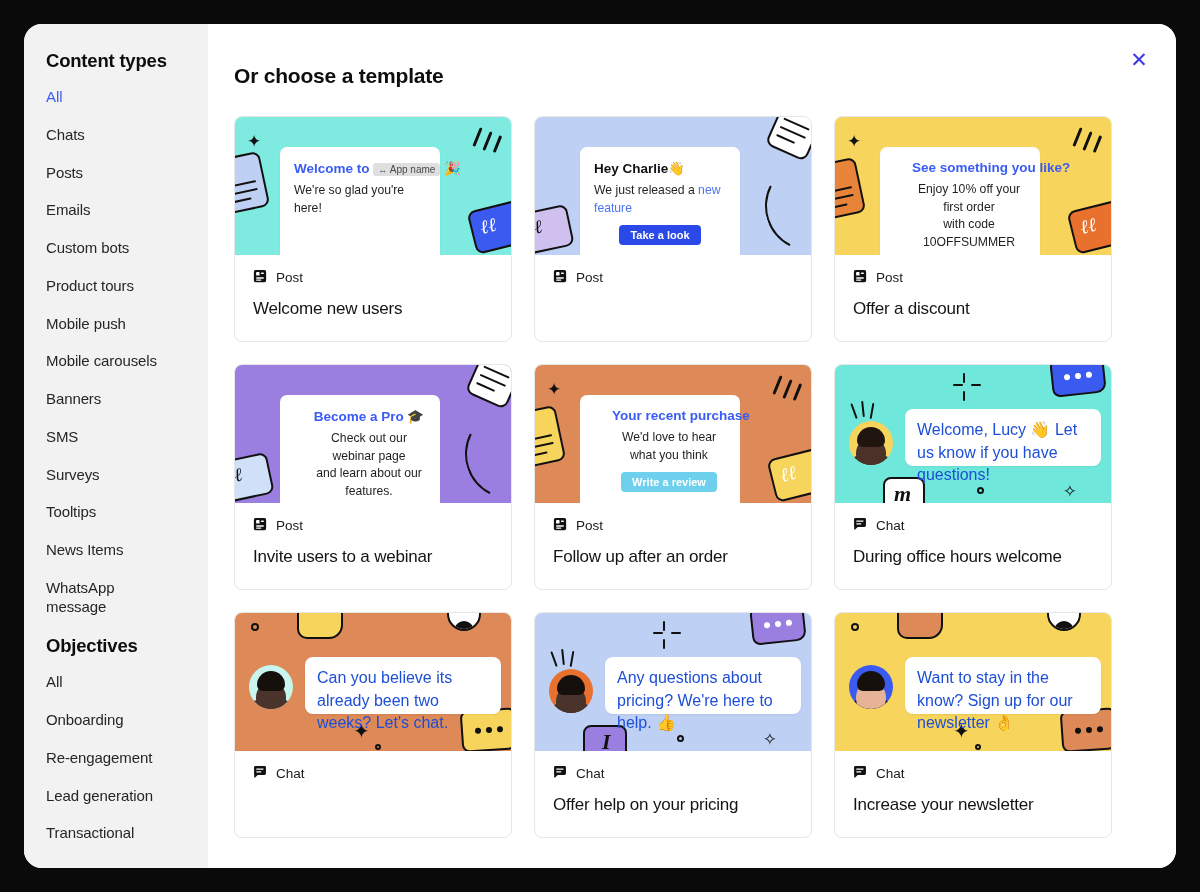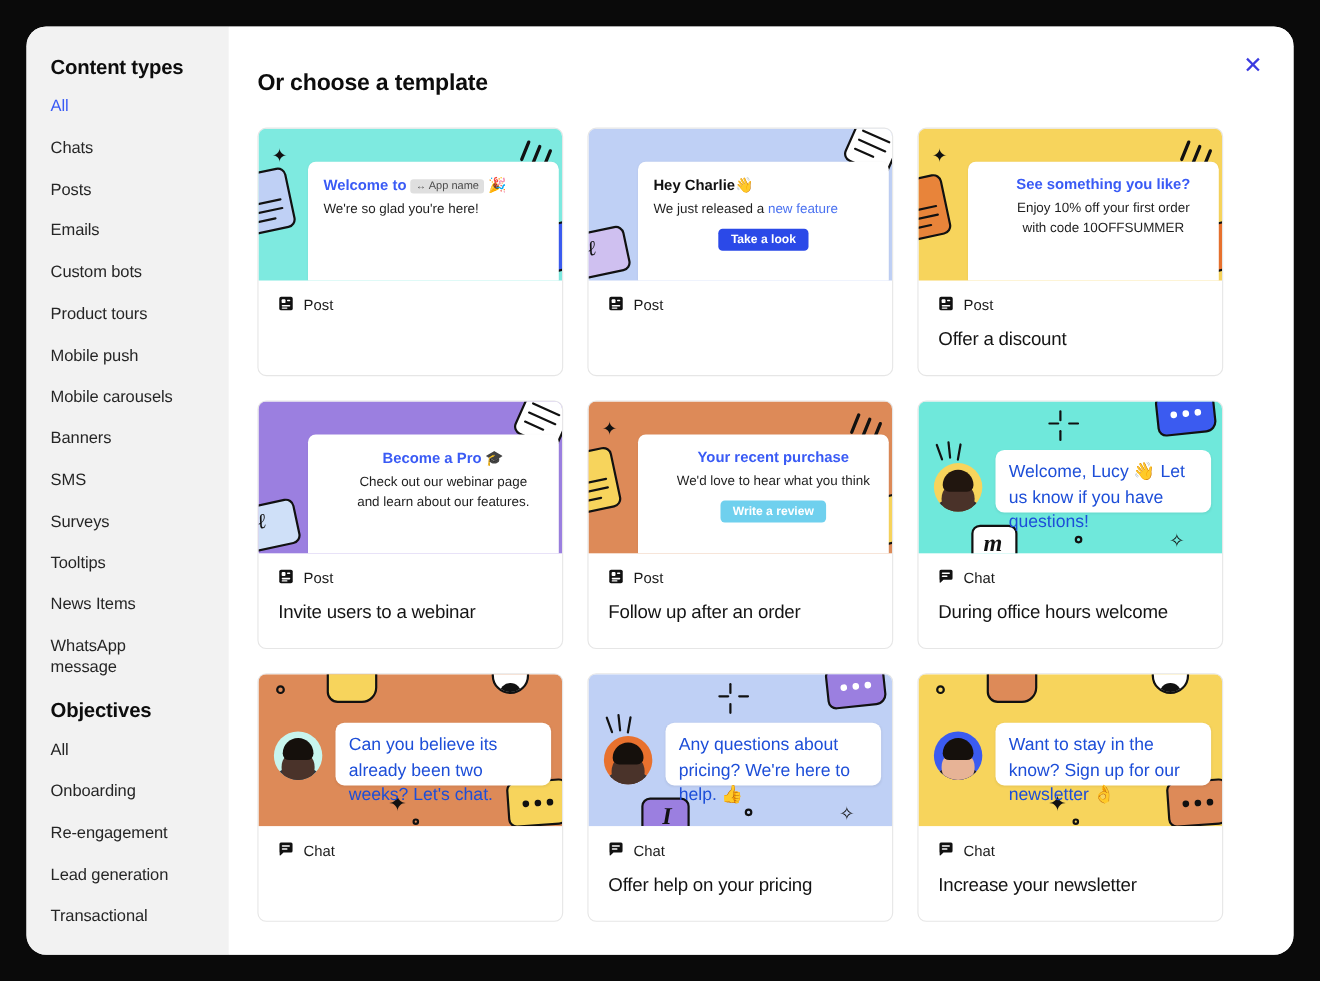--- a/index.html
+++ b/index.html
@@ -89,21 +89,21 @@
     font-size: 17px; color: #141414; line-height: 1.35;
     letter-spacing: -0.2px;
   }
 
   
   .bubble {
     position: absolute; background: #fff; border-radius: 7px;
     box-shadow: 0 1px 2px rgba(0,0,0,.06);
   }
   .post-bubble {
-    left: 45px; top: 30px; width: 228px; height: 120px;
+    left: 45px; top: 30px; width: 160px; height: 120px;
     padding: 13px 14px 0 14px; text-align: left;
   }
   .post-bubble.center { text-align: center; padding-left: 32px; }
   .b-head {
     font-size: 13.5px; font-weight: 700; color: #3a5bf5;
     margin-bottom: 6px; white-space: nowrap;
   }
   .b-head.dark { color: #111; }
   .b-sub { font-size: 12.2px; color: #1f1f1f; line-height: 1.45; }
   .b-sub .lnk { color: #4b72f0; }
@@ -263,20 +263,21 @@
               <svg width="14" height="14" viewBox="0 0 16 16">
                   <rect x="1" y="1" width="14" height="14" rx="2" fill="#111"></rect>
                   <rect x="3.5" y="3.5" width="4" height="4" rx="1" fill="#fff"></rect>
                   <rect x="9" y="4" width="3.5" height="1.6" rx=".8" fill="#fff"></rect>
                   <rect x="3.5" y="9.5" width="9" height="1.6" rx=".8" fill="#fff"></rect>
                   <rect x="3.5" y="12" width="6" height="1.3" rx=".65" fill="#fff"></rect>
                 </svg>
             </span>
             <span>Post</span>
           </div>
+          <div class="card-title">Welcome new users</div>
         </div>
       </div>
 
       <div class="card">
         <div class="card-art" style="background:#BFD0F5">
           <div class="note" style="right:-6px;top:-12px;width:44px;height:50px;background:#fff;transform:rotate(24deg)">
             <i class="ln" style="top:16px;width:28px"></i>
               <i class="ln" style="top:25px;width:28px"></i>
               <i class="ln" style="top:34px;width:20px"></i>
           </div>

